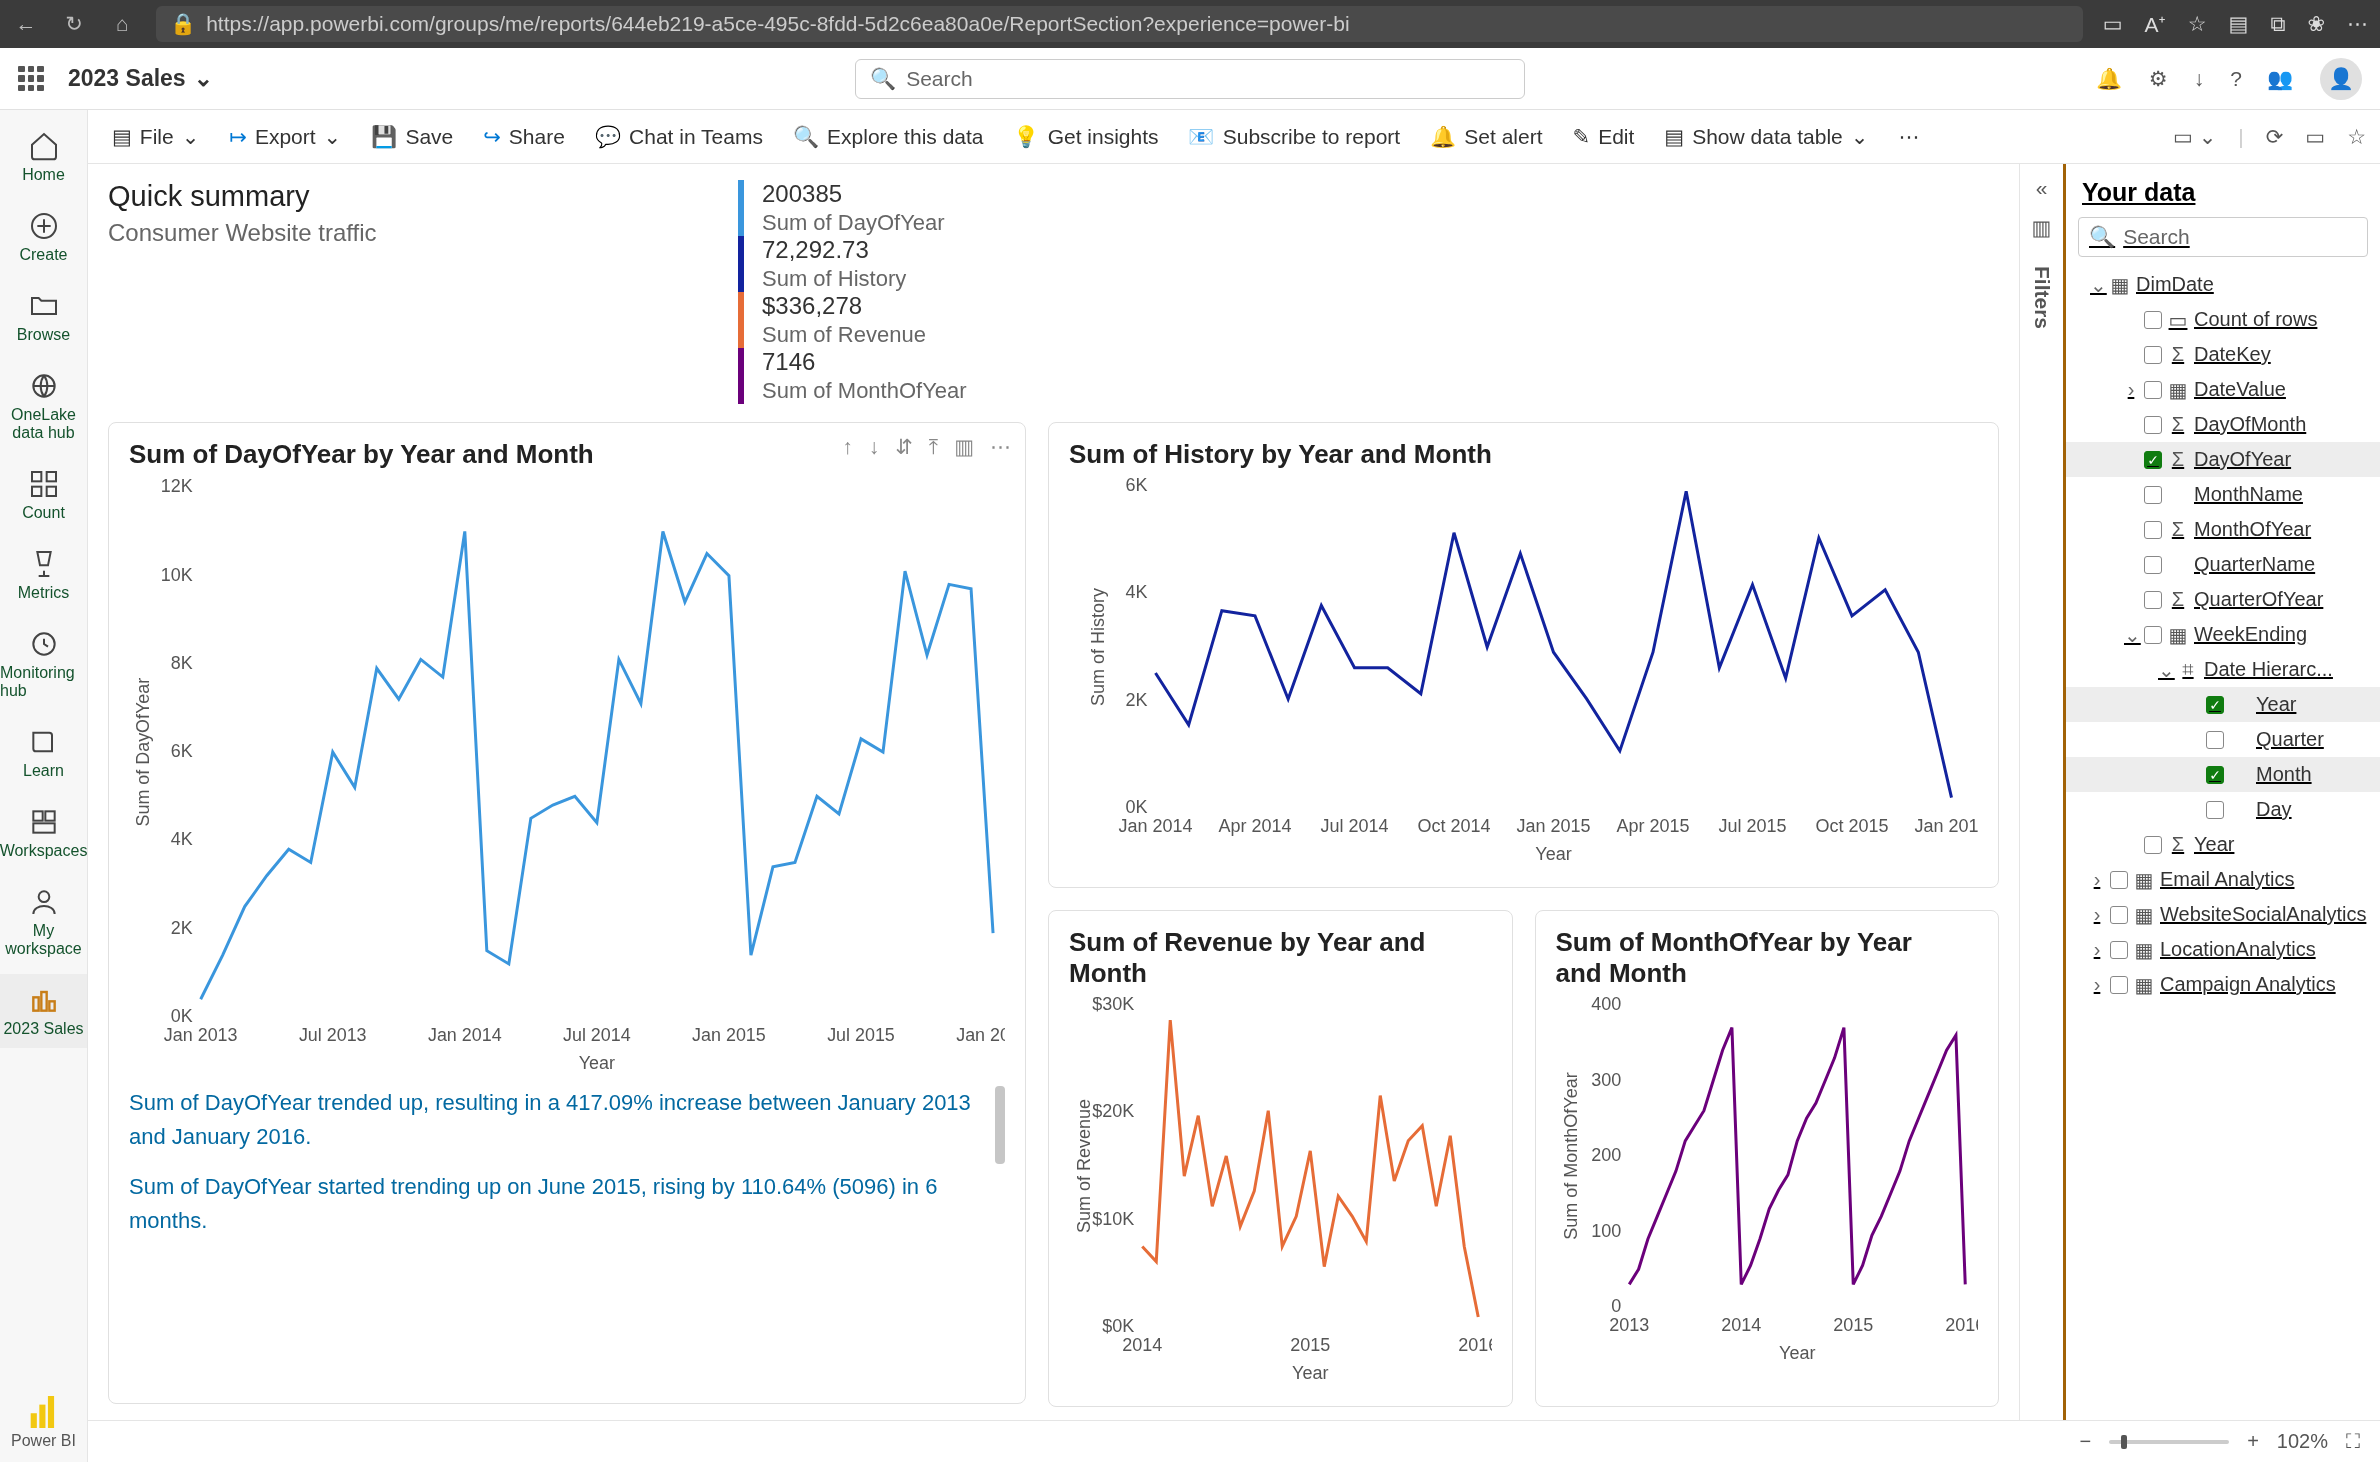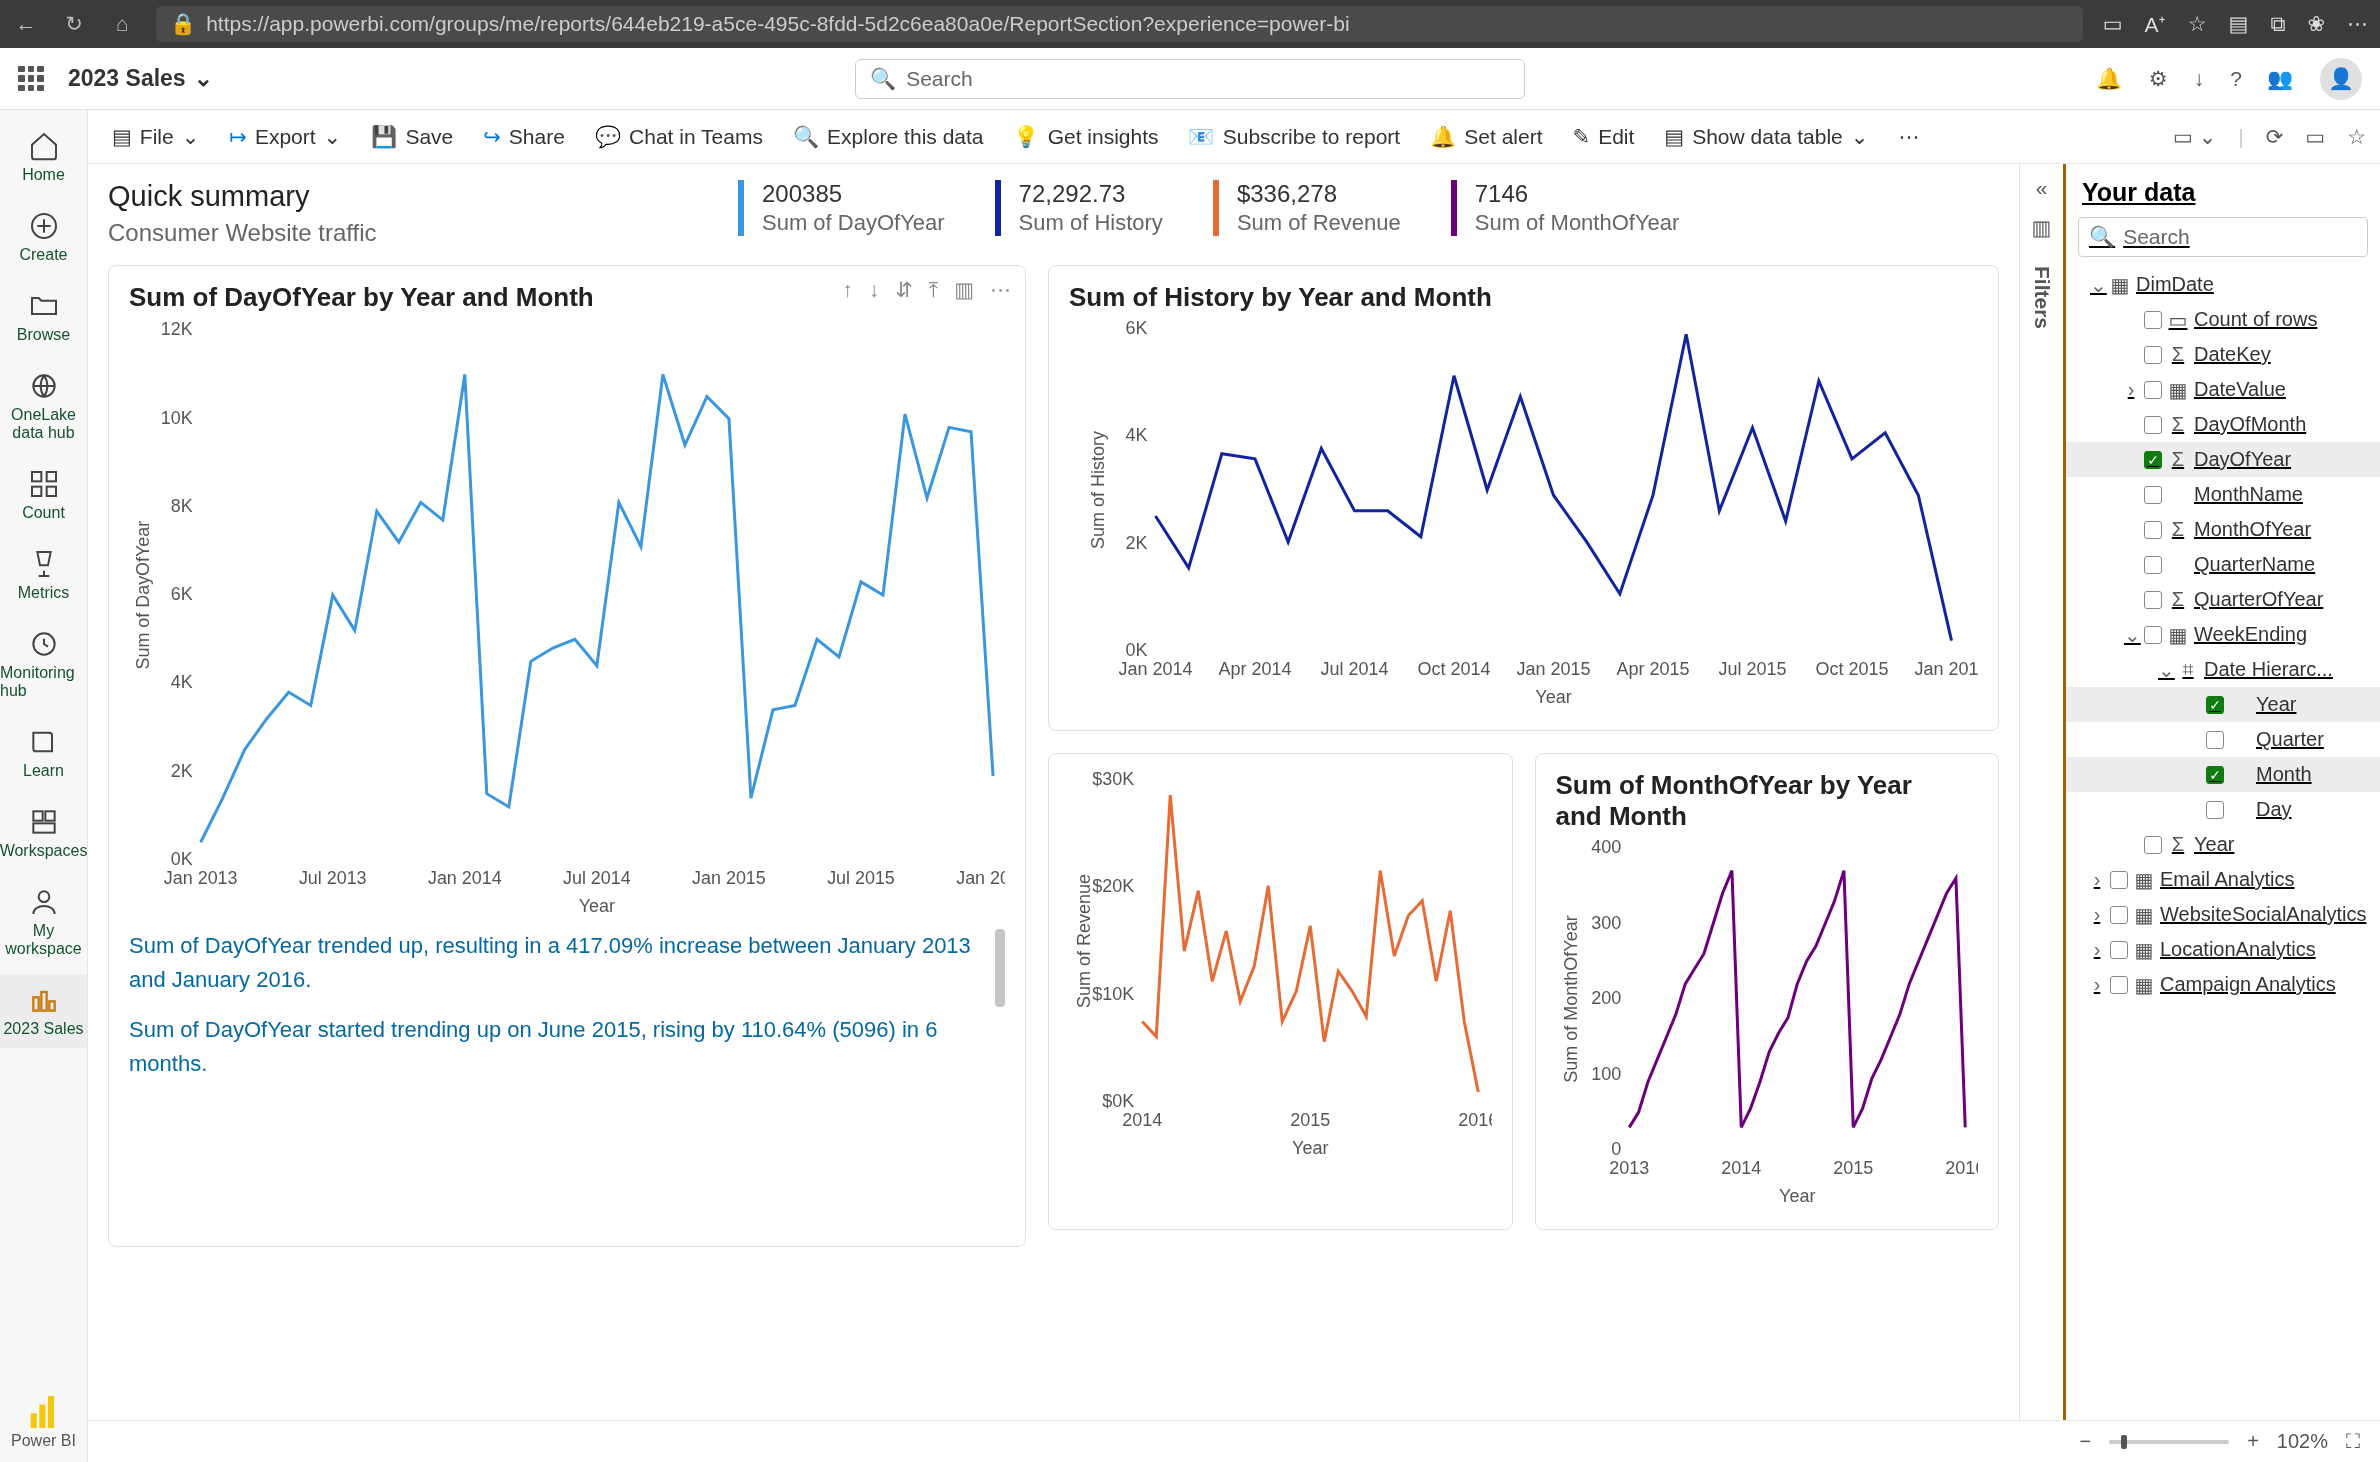--- a/index.html
+++ b/index.html
@@ -287,21 +287,21 @@
       </div>
     </div>
 
     <div class="content">
       <div class="canvas">
         <div class="summary-bar">
           <div class="summary-left">
             <h1>Quick summary</h1>
             <div class="sub">Consumer Website traffic</div>
           </div>
-          <div id="kpis" style="display:flex;">
+          <div id="kpis" style="display:flex;flex-direction:column;">
               <div class="kpi" style="border-left-color: rgb(58, 150, 221);">
                 <div class="val">200385</div>
                 <div class="lab">Sum of DayOfYear</div>
               </div>
               <div class="kpi" style="border-left-color: rgb(18, 35, 158);">
                 <div class="val">72,292.73</div>
                 <div class="lab">Sum of History</div>
               </div>
               <div class="kpi" style="border-left-color: rgb(230, 108, 55);">
                 <div class="val">$336,278</div>
@@ -371,20 +371,21 @@
                   <text x="669" y="356" text-anchor="middle">Jul 2015</text>
                   <text x="768.5" y="356" text-anchor="middle">Oct 2015</text>
                   <text x="868" y="356" text-anchor="middle">Jan 2016</text>
                   <polyline points="72,196.96774193548387 105.16666666666666,248.90322580645162 138.33333333333331,134.6451612903226 171.5,139.83870967741936 204.66666666666666,222.93548387096774 237.83333333333334,129.4516129032258 271,191.7741935483871 304.1666666666667,191.7741935483871 337.3333333333333,217.74193548387098 370.5,56.741935483870975 403.6666666666667,171 436.8333333333333,77.51612903225808 470,176.19354838709677 503.16666666666663,222.93548387096774 536.3333333333334,274.8709677419355 569.5,176.19354838709677 602.6666666666666,15.193548387096769 635.8333333333334,191.7741935483871 669,108.67741935483869 702.1666666666666,202.16129032258064 735.3333333333334,61.935483870967744 768.5,139.83870967741936 801.6666666666666,113.87096774193549 834.8333333333334,176.19354838709677 868,321.61290322580646" fill="none" stroke="#12239e" stroke-width="3"></polyline>
                   <text x="0" y="0" transform="translate(20 171) rotate(-90)" text-anchor="middle" class="axis-title">Sum of History</text>
                   <text x="470" y="384" text-anchor="middle" class="axis-title">Year</text>
                 </svg>
             </div>
             <div class="bottom-row" style="height:494px">
               <div class="card">
+                <h3>Sum of Revenue by Year and Month</h3>
                 <svg id="chart-c3" class="plot" style="width:100%;height:390px" viewBox="0 0 420 390">
                     <text x="64" y="337" text-anchor="end">$0K</text>
                     <text x="64" y="229.66666666666669" text-anchor="end">$10K</text>
                     <text x="64" y="122.33333333333334" text-anchor="end">$20K</text>
                     <text x="64" y="15" text-anchor="end">$30K</text>
                     <text x="72" y="356" text-anchor="middle">2014</text>
                     <text x="240" y="356" text-anchor="middle">2015</text>
                     <text x="408" y="356" text-anchor="middle">2016</text>
                     <polyline points="72,251.5 86,266.59375 100,25.09375 114,181.0625 128,120.6875 142,211.25 156,160.9375 170,231.375 184,196.15625 198,115.65625 212,251.5 226,221.3125 240,155.90625 254,271.625 268,201.1875 282,221.3125 296,246.46875 310,100.5625 324,186.09375 338,145.84375 352,130.75 366,211.25 380,140.8125 394,251.5 408,321.9375" fill="none" stroke="#e66c37" stroke-width="3"></polyline>
                     <text x="0" y="0" transform="translate(20 171) rotate(-90)" text-anchor="middle" class="axis-title">Sum of Revenue</text>

